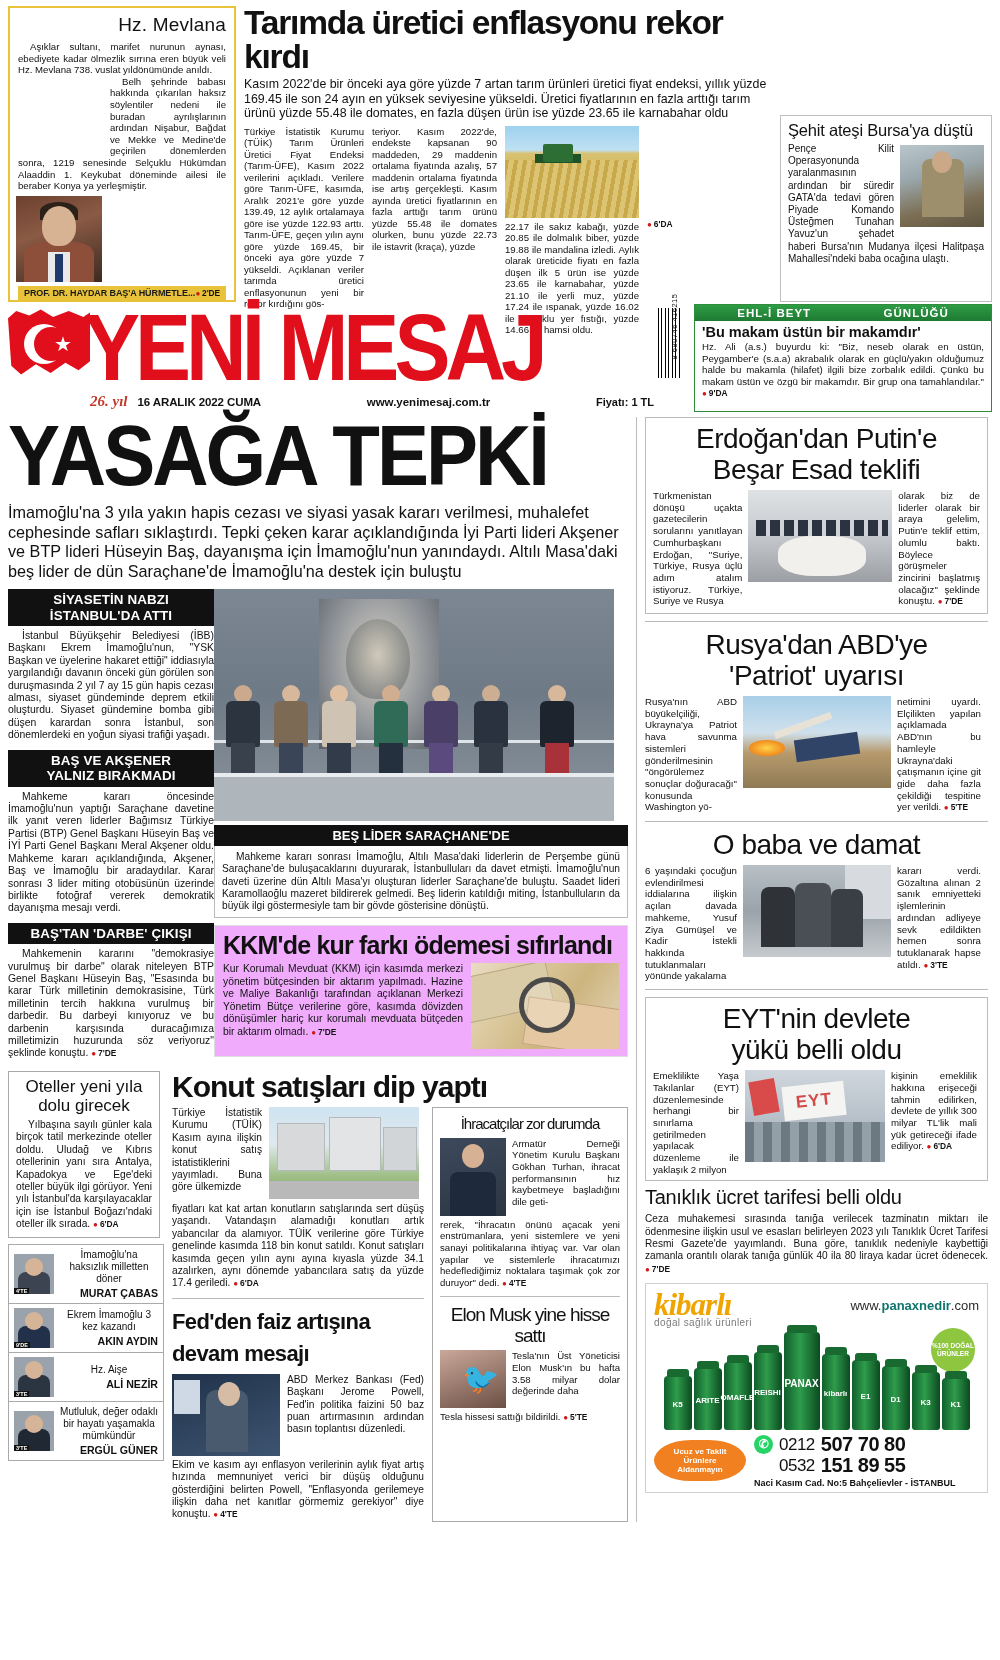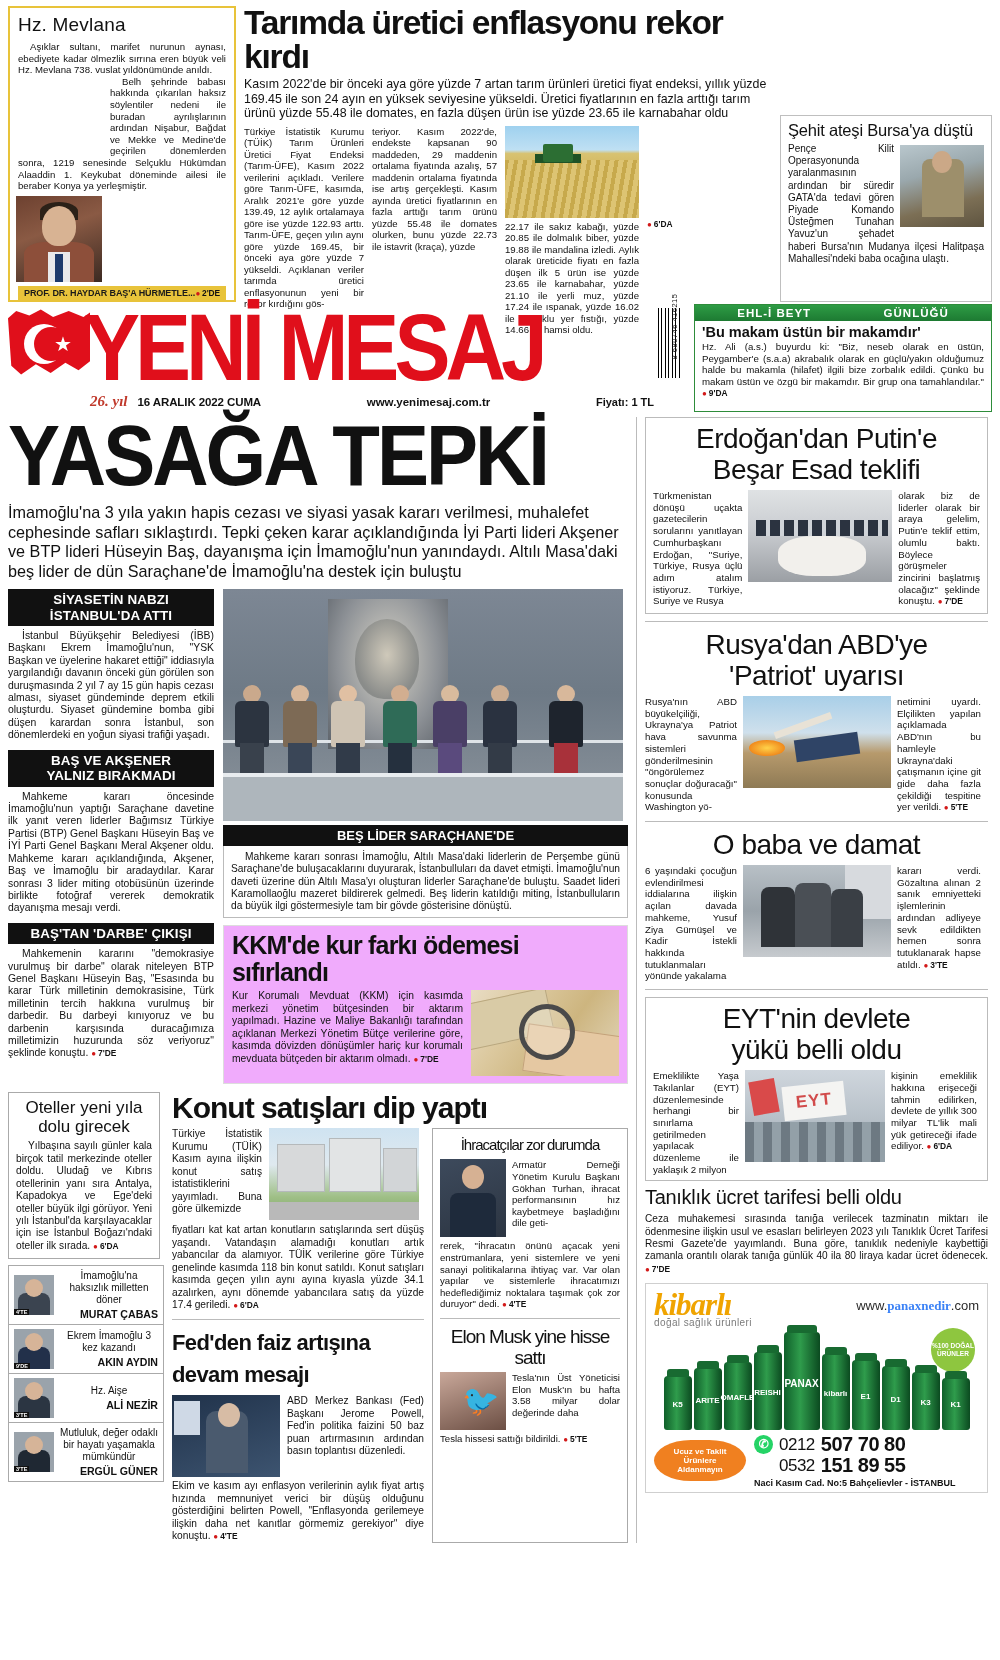--- a/index.html
+++ b/index.html
@@ -15,21 +15,21 @@
   .ref { font-weight: bold; font-size: 8.4px; color: #111; white-space: nowrap; }
   .ref::before { content: "\25CF"; color: #d21919; font-size: 8px; margin-right: 2px; }
 
   
   .topstrip { display: flex; gap: 8px; height: 296px; }
 
   .mevlana {
     width: 228px; border: 2px solid #e8c33a; background: #fff;
     padding: 6px 8px 0 8px; position: relative; display: flex; flex-direction: column;
   }
-  .mevlana h2 { font-size: 19px; font-weight: normal; text-align: left; margin-bottom: 5px; letter-spacing: .2px;}
+  .mevlana h2 { font-size: 19px; font-weight: normal; text-align: right; margin-bottom: 5px; letter-spacing: .2px;}
   .mevlana p { font-size: 9.6px; line-height: 11.6px; text-align: justify; text-indent: 12px; }
   .mevlana-photo {
     position: absolute; left: 6px; bottom: 18px; width: 86px; height: 86px;
     background: linear-gradient(160deg,#6d4130 0%,#8a5a44 40%,#3c2a22 100%);
   }
   .mevlana-photo .face { position:absolute; left:26px; top:10px; width:34px; height:40px; background:#d8b393; border-radius:50% 50% 45% 45%; }
   .mevlana-photo .hair { position:absolute; left:24px; top:6px; width:38px; height:18px; background:#2b2118; border-radius:50% 50% 0 0; }
   .mevlana-photo .body2 { position:absolute; left:8px; bottom:0; width:70px; height:40px; background:#8d4f3a; border-radius:30% 30% 0 0; }
   .mevlana-photo .shirt { position:absolute; left:32px; bottom:0; width:22px; height:30px; background:#e9e9ea; }
   .mevlana-photo .tie { position:absolute; left:39px; bottom:0; width:8px; height:28px; background:#1d3a6b; }
@@ -118,21 +118,21 @@
   }
   .lede { font-size: 16.2px; line-height: 19.5px; margin-bottom: 8px; }
 
   .blk-head {
     background:#111; color:#fff; text-align:center; font-weight:bold; font-size:13.4px;
     line-height:15.5px; padding:3px 4px; margin-bottom:4px; letter-spacing:.1px;
   }
   .sidecol { width: 206px; float:left; }
   .sidecol p { font-size:10.4px; line-height:12.4px; text-align:justify; text-indent:14px; margin-bottom:8px;}
 
-  .two-up { display:flex; gap:9px; }
+  .two-up { display:flex; }
   .photo-main { width: 400px; height: 232px; position:relative; overflow:hidden;
     background: linear-gradient(to bottom,#7d8794 0%, #6e7a86 45%, #8d959d 100%); }
   .photo-main .poster { position:absolute; left:105px; top:10px; width:120px; height:150px;
      background: radial-gradient(ellipse at 50% 40%, #d8d4c8 0%, #8d9196 60%, #5b6168 100%); }
   .photo-main .face2 { position:absolute; left:132px; top:30px; width:64px; height:80px;
      background: radial-gradient(ellipse at 50% 45%, #cfc9ba 0%, #8a8c8a 70%); border-radius:50% 50% 45% 45%; }
   .photo-main .rail { position:absolute; left:0; bottom:44px; width:100%; height:4px; background:#e8ecef;}
   .photo-main .rail2 { position:absolute; left:0; bottom:78px; width:100%; height:3px; background:#dfe4e8;}
   .photo-main .deck { position:absolute; left:0; bottom:0; width:100%; height:44px; background:#aeb6bc;}
   .ppl { position:absolute; bottom:44px; width:42px; height:92px; }
@@ -233,21 +233,21 @@
 
   .tanik h3 { font-size:20px; font-weight:normal; letter-spacing:-.3px; margin:5px 0 4px 0;}
   .tanik p { font-size:10.1px; line-height:12.3px; text-align:justify;}
 
   
   .ad { border:1px solid #cfcfcf; margin-top:7px; padding:6px 8px 4px 8px; background:#fff; position:relative;}
   .ad-top { display:flex; align-items:flex-start; justify-content:space-between;}
   .ad-brand { font-family:"Liberation Serif", serif; font-style:italic; font-weight:bold; color:#f0a400; font-size:31px; line-height:30px; letter-spacing:-1px;}
   .ad-brand-sub { font-size:10px; color:#7b7b7b; letter-spacing:.4px; margin-top:-3px;}
   .ad-url { font-size:13px; color:#2a2a2a; margin-top:8px;}
-  .ad-url b { color:#3b82f6;font-family:Liberation Serif, serif;}
+  .ad-url b { color:#0f766e;}
   .ad-bottles { display:flex; align-items:flex-end; justify-content:center; gap:2px; height:100px; margin-top:2px;}
   .bt { width:28px; background:linear-gradient(to right,#0f5f2a,#2f9c4c 45%,#0b4a20); border-radius:4px 4px 3px 3px; position:relative;}
   .bt .cap { position:absolute; top:-7px; left:3px; right:3px; height:8px; background:#186a31; border-radius:3px 3px 0 0;}
   .bt .lbl { position:absolute; left:1px; right:1px; top:34%; height:38%; display:flex; align-items:center; justify-content:center;
      font-size:8px; font-weight:bold; color:#fff; text-align:center; line-height:8px;}
   .ad-badge { position:absolute; right:12px; top:44px; width:44px; height:44px; border-radius:50%; background:#8ec63f; color:#fff;
      font-size:6.5px; font-weight:bold; display:flex; align-items:center; justify-content:center; text-align:center; line-height:8px;}
   .ad-bottom { display:flex; align-items:center; gap:8px; margin-top:4px;}
   .ad-tag { background:#f08020; color:#fff; font-size:8px; font-weight:bold; text-align:center; line-height:9px;
      padding:7px 6px; border-radius:40% 40% 40% 40%/50% 50% 50% 50%; width:92px;}

